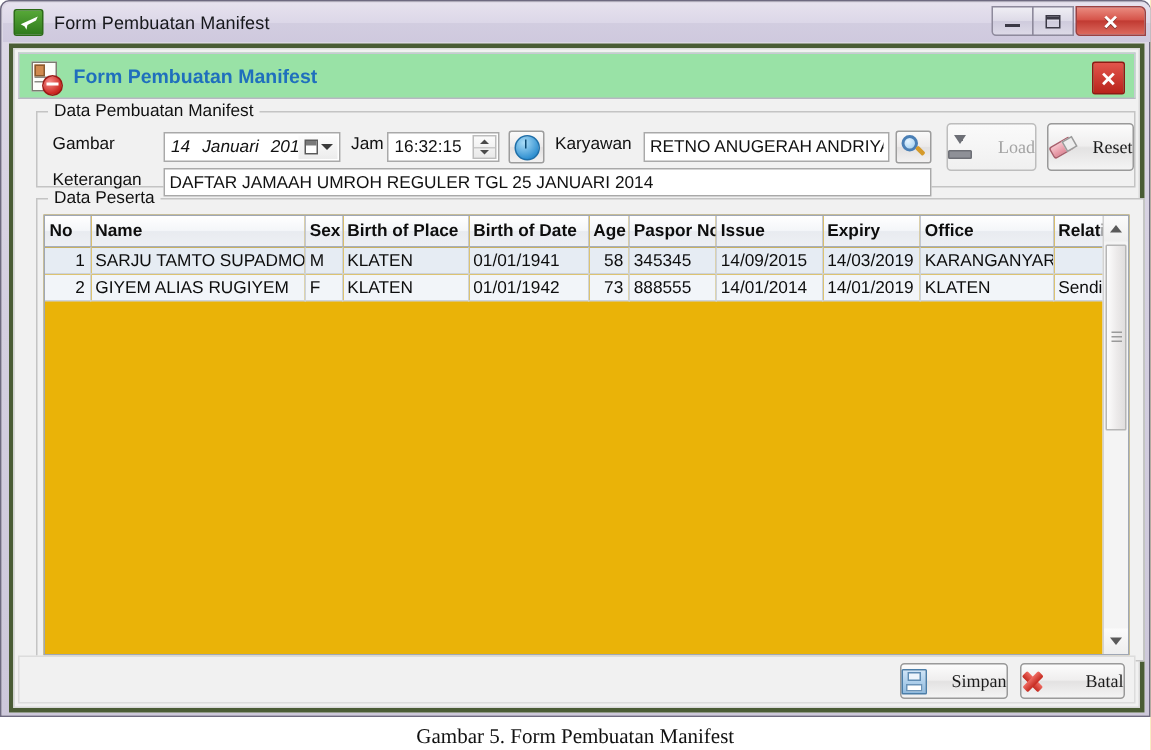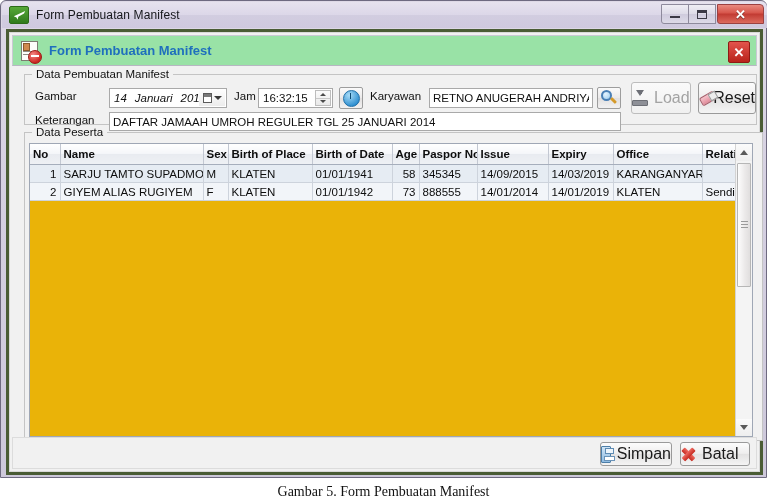--- a/index.html
+++ b/index.html
@@ -407,25 +407,26 @@
 
   
   .bigbtn {
     position: absolute;
     box-sizing: border-box;
     border: 1px solid #9a9a9a;
     border-radius: 3px;
     background: linear-gradient(to bottom,#fcfcfc 0%, #efeeee 47%, #e3e2e2 52%, #f4f4f4 100%);
     display: flex;
     align-items: center;
-    justify-content: flex-start;
+    justify-content: space-between;
     gap: 6px;
-    font-size: 16px;
+    font-size: 12px;
     color: #1a1a1a;
     cursor: pointer;
+    font-family: Liberation Serif, serif;
   }
   .bigbtn.disabled {
     color: #a3a3a3;
     border-color: #bdbdbd;
     background: linear-gradient(to bottom,#fafafa,#f0f0f0);
     cursor: default;
   }
   .ico-load {
     width: 16px; height: 16px;
     position: relative;

